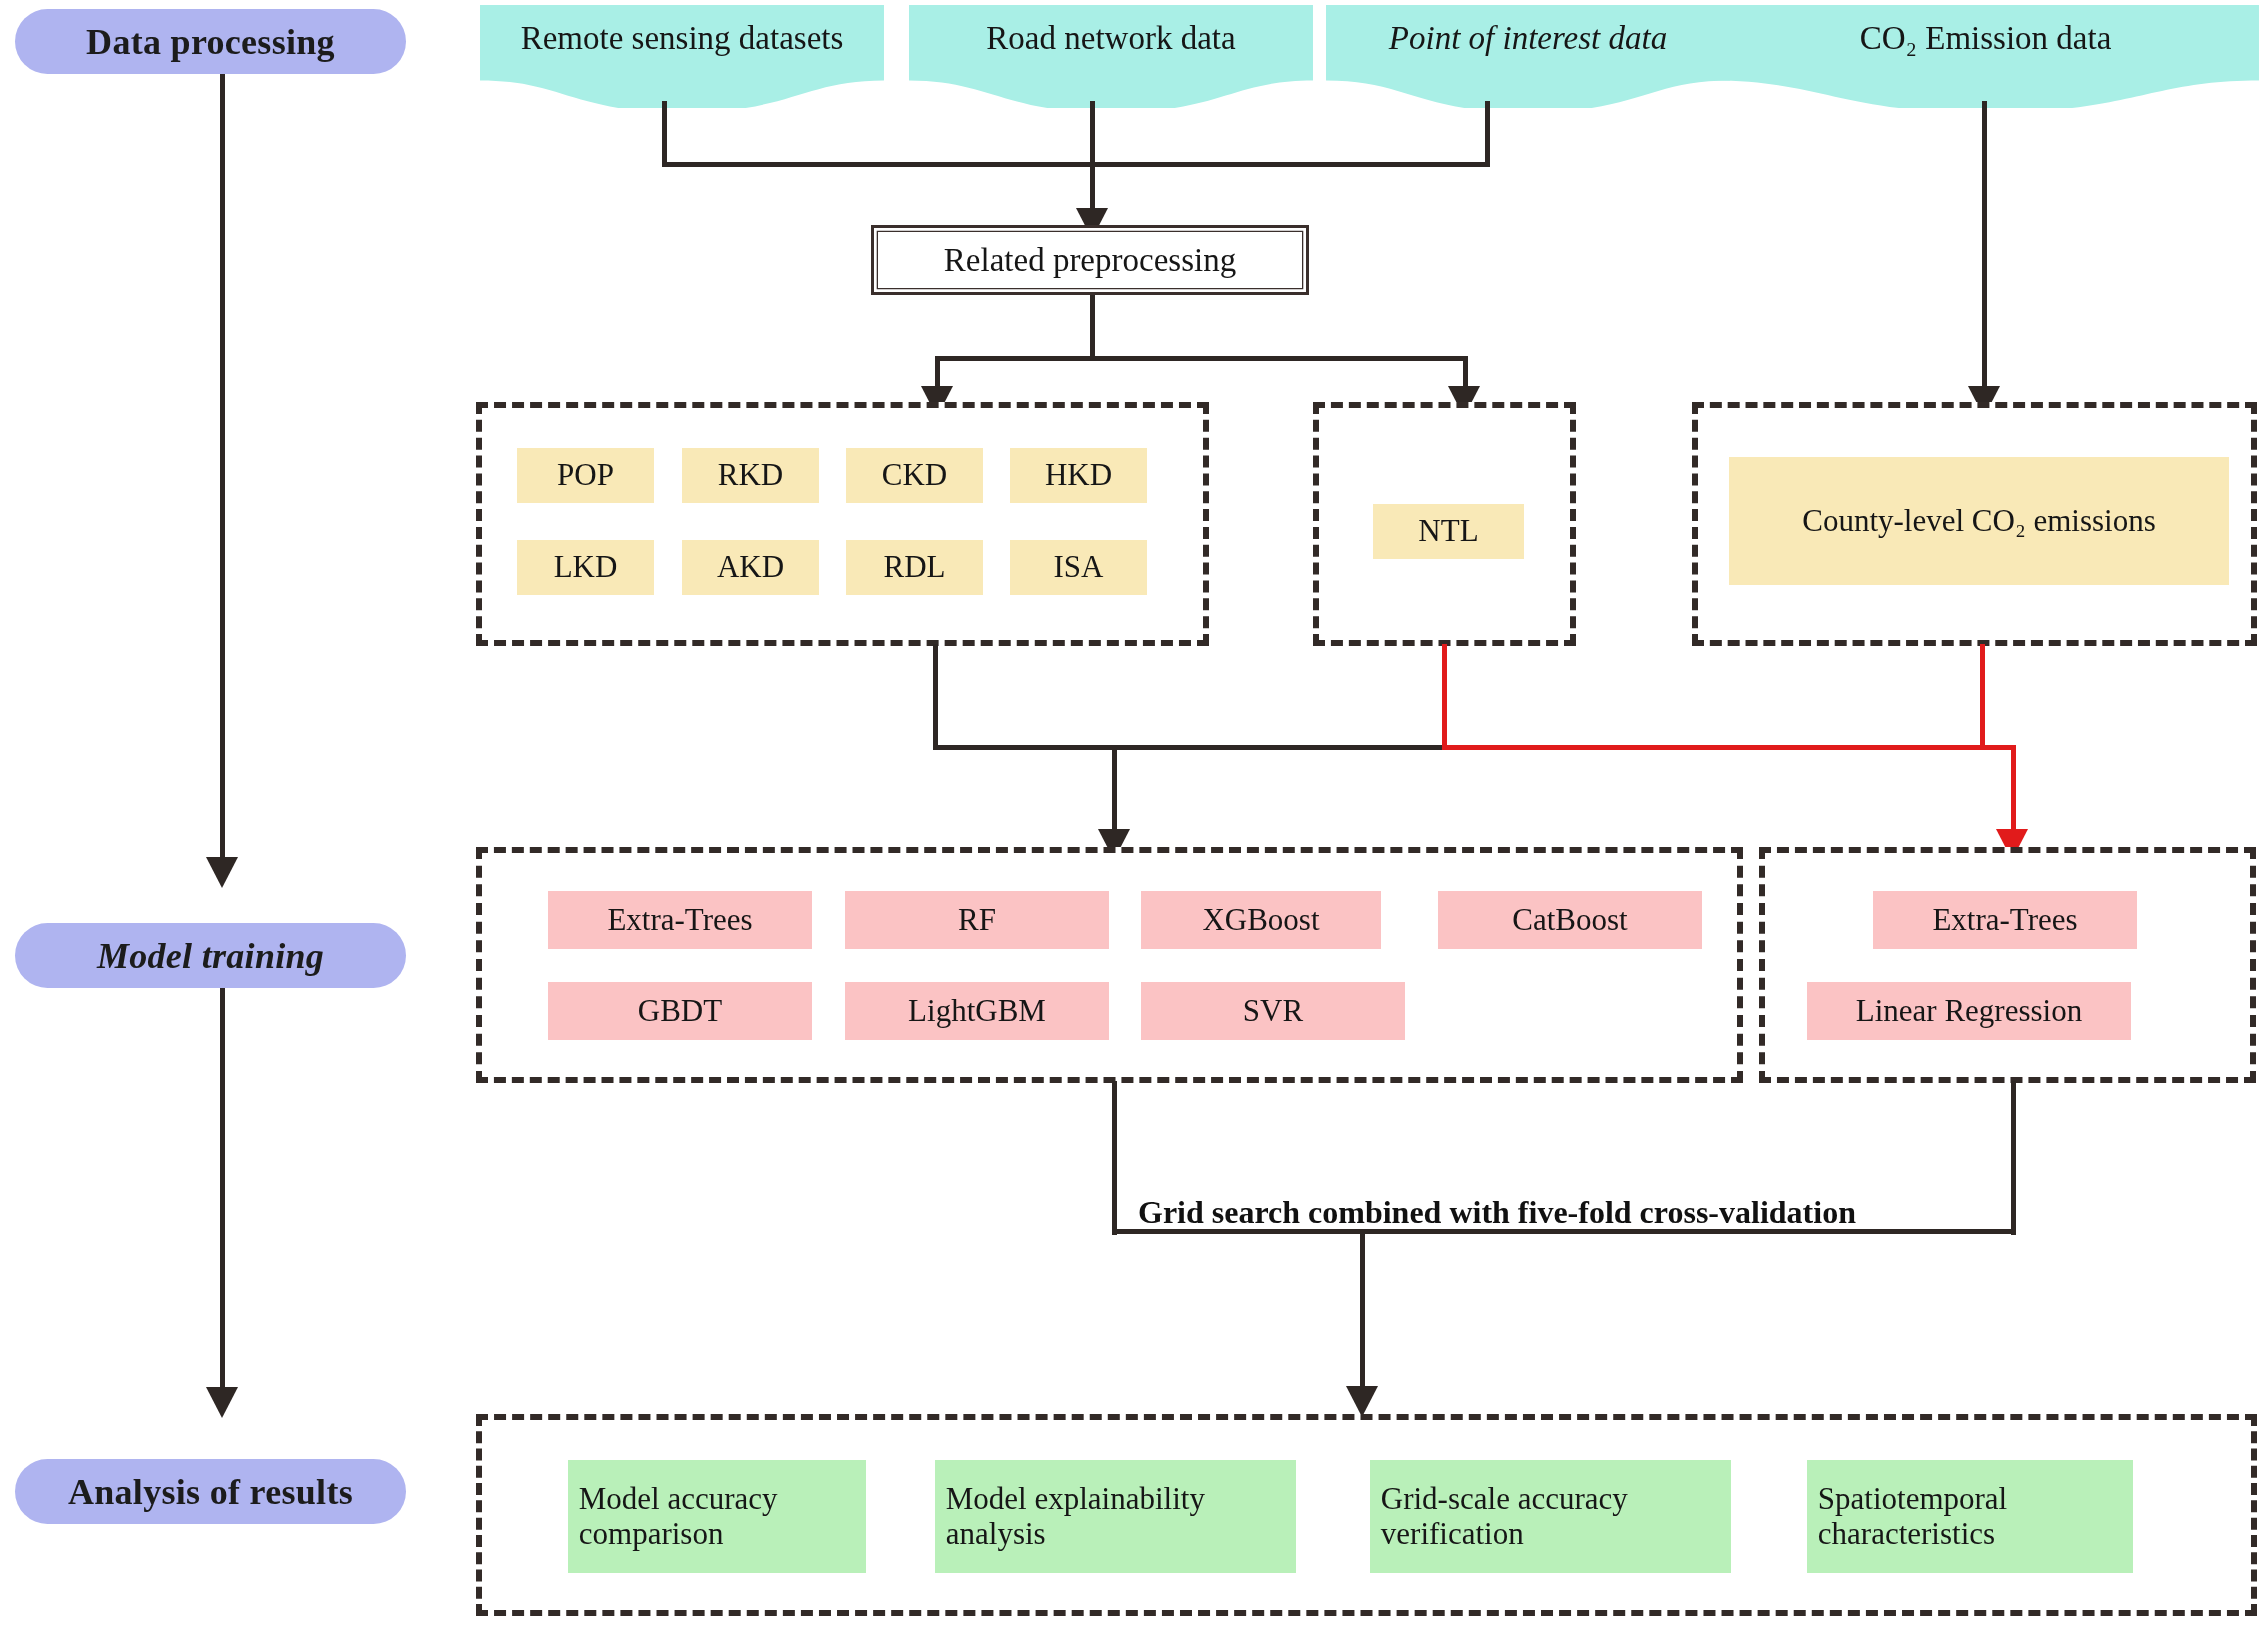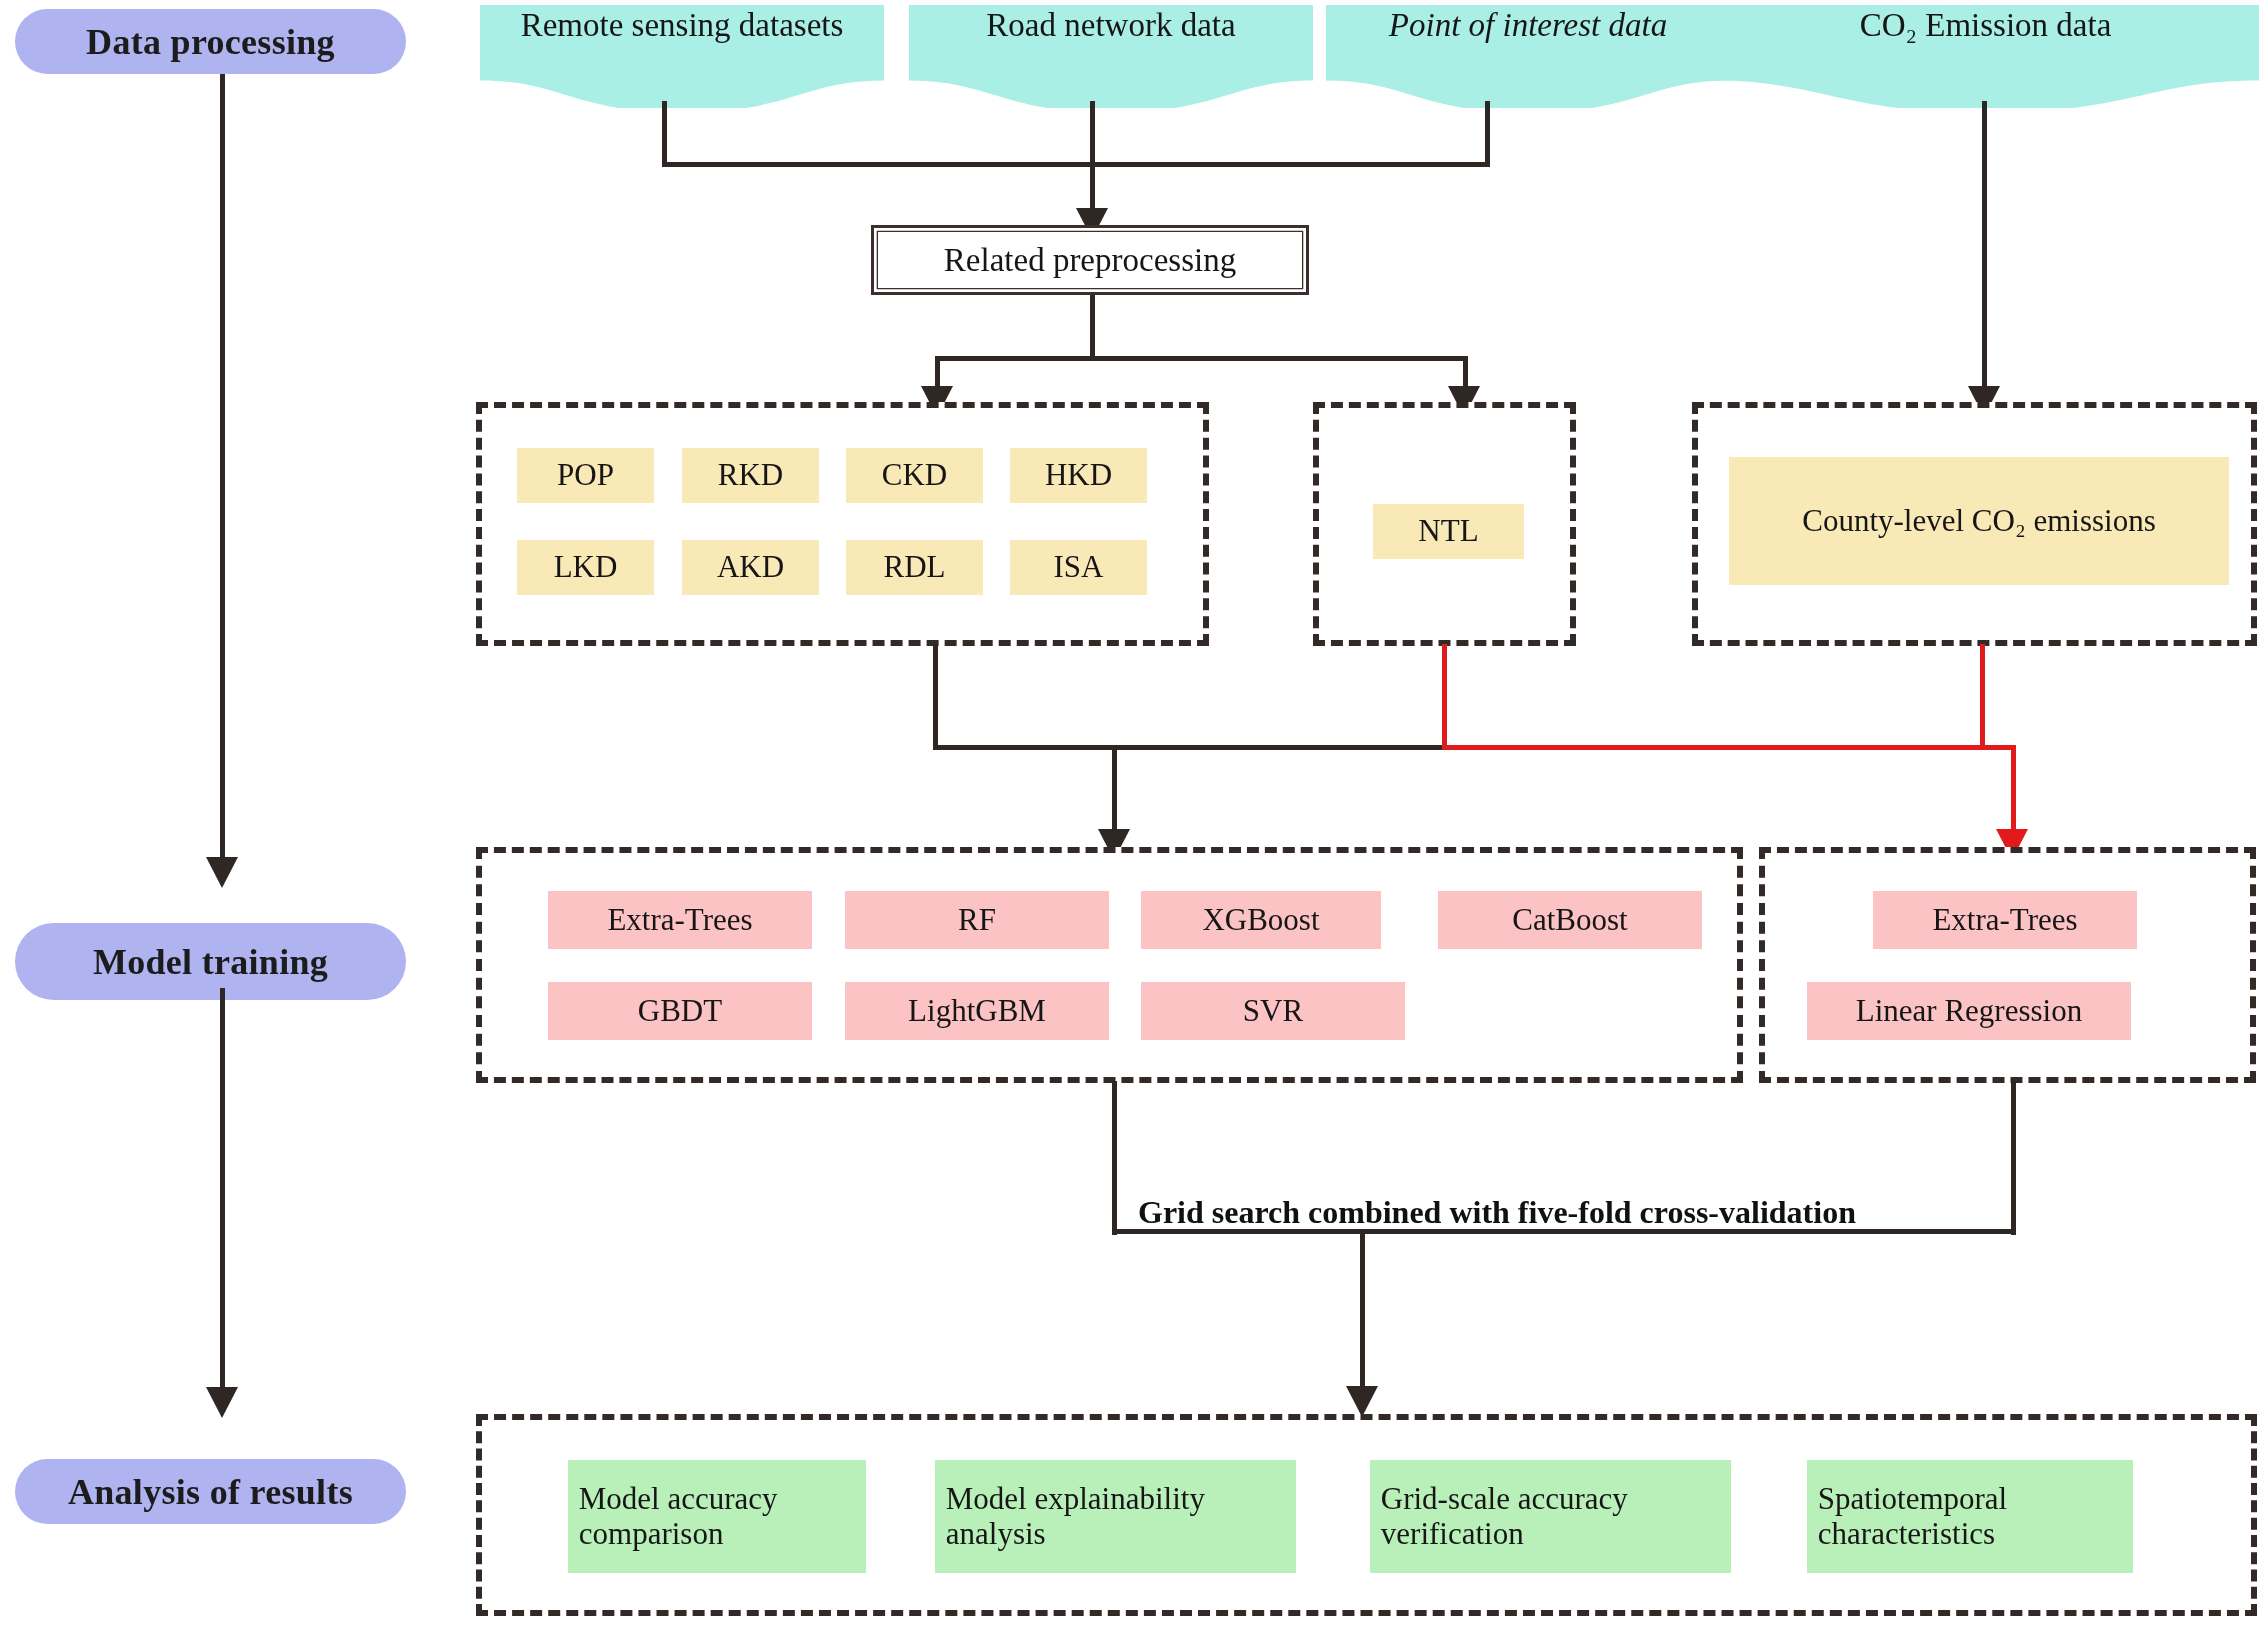--- a/index.html
+++ b/index.html
@@ -18,21 +18,21 @@
     font-size:36px;
     color:#1c1c1c;
     letter-spacing:0.3px;
     white-space:nowrap;
   }
 
   
   .src{
     display:flex;align-items:flex-start;justify-content:center;
     font-size:33px;color:#161616;white-space:nowrap;
-    padding-top:2px;
+    padding-top:15px;
   }
   .src .wave{position:absolute;inset:0;z-index:0;}
   .src .lbl{position:relative;z-index:1;}
 
   
   .plainbox{
     background:#fff;
     border:3.4px solid #3a2f2c;
     box-shadow:0 0 0 2.7px #fff inset, 0 0 0 4px #3a2f2c inset;
     display:flex;align-items:center;justify-content:center;
@@ -74,21 +74,21 @@
 </style>
 </head>
 <body>
 
 <div id="root">
 
   <div class="abs stage-pill" style="left:15px;top:9.4px;width:391px;height:65px;">
     <span>Data processing</span>
   </div>
 
-  <div class="abs stage-pill" style="left:15px;top:923px;width:391px;height:77px;">
+  <div class="abs stage-pill" style="left:15px;top:923px;width:391px;height:65px;font-style:italic;">
     <span>Model training</span>
   </div>
 
   <div class="abs stage-pill" style="left:15px;top:1459px;width:391px;height:65px;">
     <span>Analysis of results</span>
   </div>
 
   <div class="abs ln" style="left:220px;top:74px;width:4.7px;height:789px;"></div>
   <div class="abs arrow-d" style="left:206px;top:857px;"></div>
 

